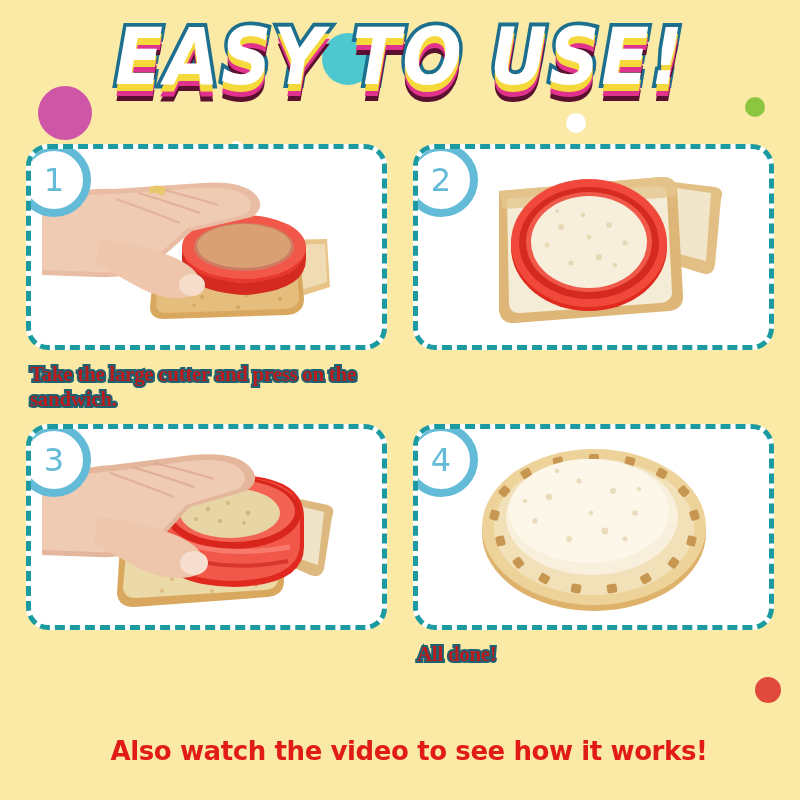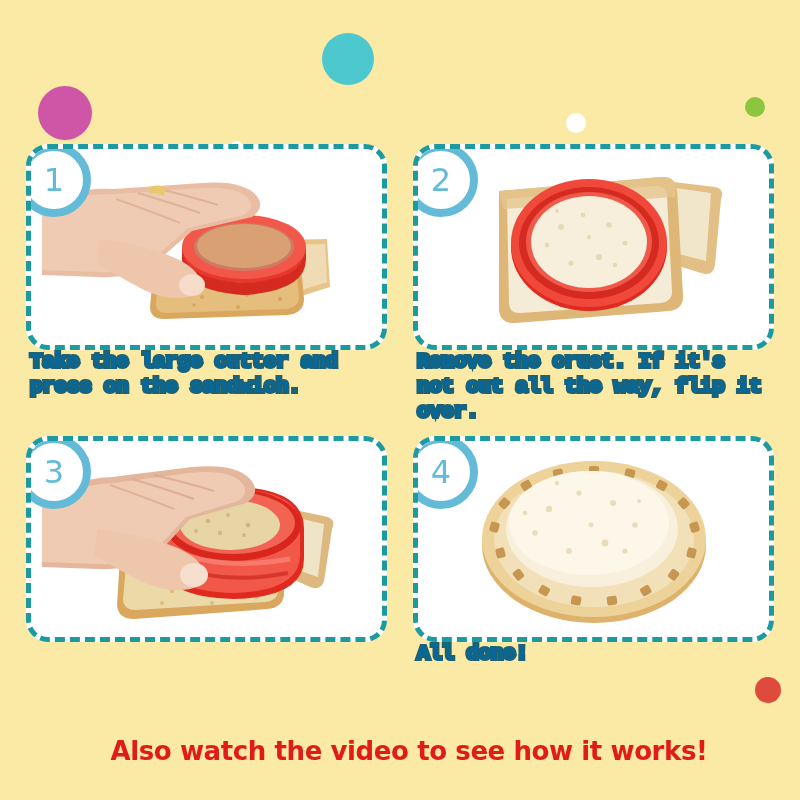--- a/index.html
+++ b/index.html
@@ -110,26 +110,27 @@
 
   .photo {
     position: absolute;
     inset: 0;
     display: flex;
     align-items: center;
     justify-content: center;
   }
 
   .caption {
+    margin-top: 12px;
     padding: 0 4px;
-    font-family: Liberation Mono, monospace;
+    font-family: Liberation Serif, serif;
     font-size: 21px;
     font-weight: bold;
     line-height: 1.18;
-    color: #0369a1;
+    color: #b91c1c;
     -webkit-text-stroke: 4px #1d6173;
     paint-order: stroke fill;
     letter-spacing: -0.3px;
   }
   .caption.center { text-align: left; }
 
   
   .footer {
     position: absolute;
     left: 9px;
@@ -152,20 +153,23 @@
 
 <div class="poster">
 
   <div class="dot dot-magenta"></div>
   <div class="dot dot-cyan"></div>
   <div class="dot dot-white"></div>
   <div class="dot dot-green"></div>
   <div class="dot dot-whitesm"></div>
   <div class="dot dot-red"></div>
 
+  <div class="title-wrap">
+    <div class="title">EASY TO USE!</div>
+  </div>
 
   <div class="steps">
 
     <div class="step">
       <div class="card">
         <div class="photo">
           <svg class="art" width="330" height="200" viewBox="0 0 330 200">
 
             <g>
               <path d="M150 95 L285 92 L288 140 L250 152 L150 150 Z" fill="#e8c489"></path>
@@ -246,21 +250,20 @@
                 <circle cx="160" cy="90" r="2.2"></circle>
               <circle cx="186" cy="118" r="2.3"></circle>
                 <circle cx="128" cy="64" r="2"></circle>
             </g>
           </svg>
         </div>
         <div class="badge">
           <span>2</span>
         </div>
       </div>
-      <div class="caption">Remove the crust. If it's not cut all the way, flip it over.</div>
     </div>
 
     <div class="step">
       <div class="card">
         <div class="photo">
           <svg class="art" width="330" height="200" viewBox="0 0 330 200">
 
             <path d="M248 70 L286 78 Q294 81 290 90 L282 142 Q279 152 268 148 L246 138 Z" fill="#ddb97f"></path>
             <path d="M252 78 L282 85 L276 138 L252 130 Z" fill="#f0e4c8"></path>
 

